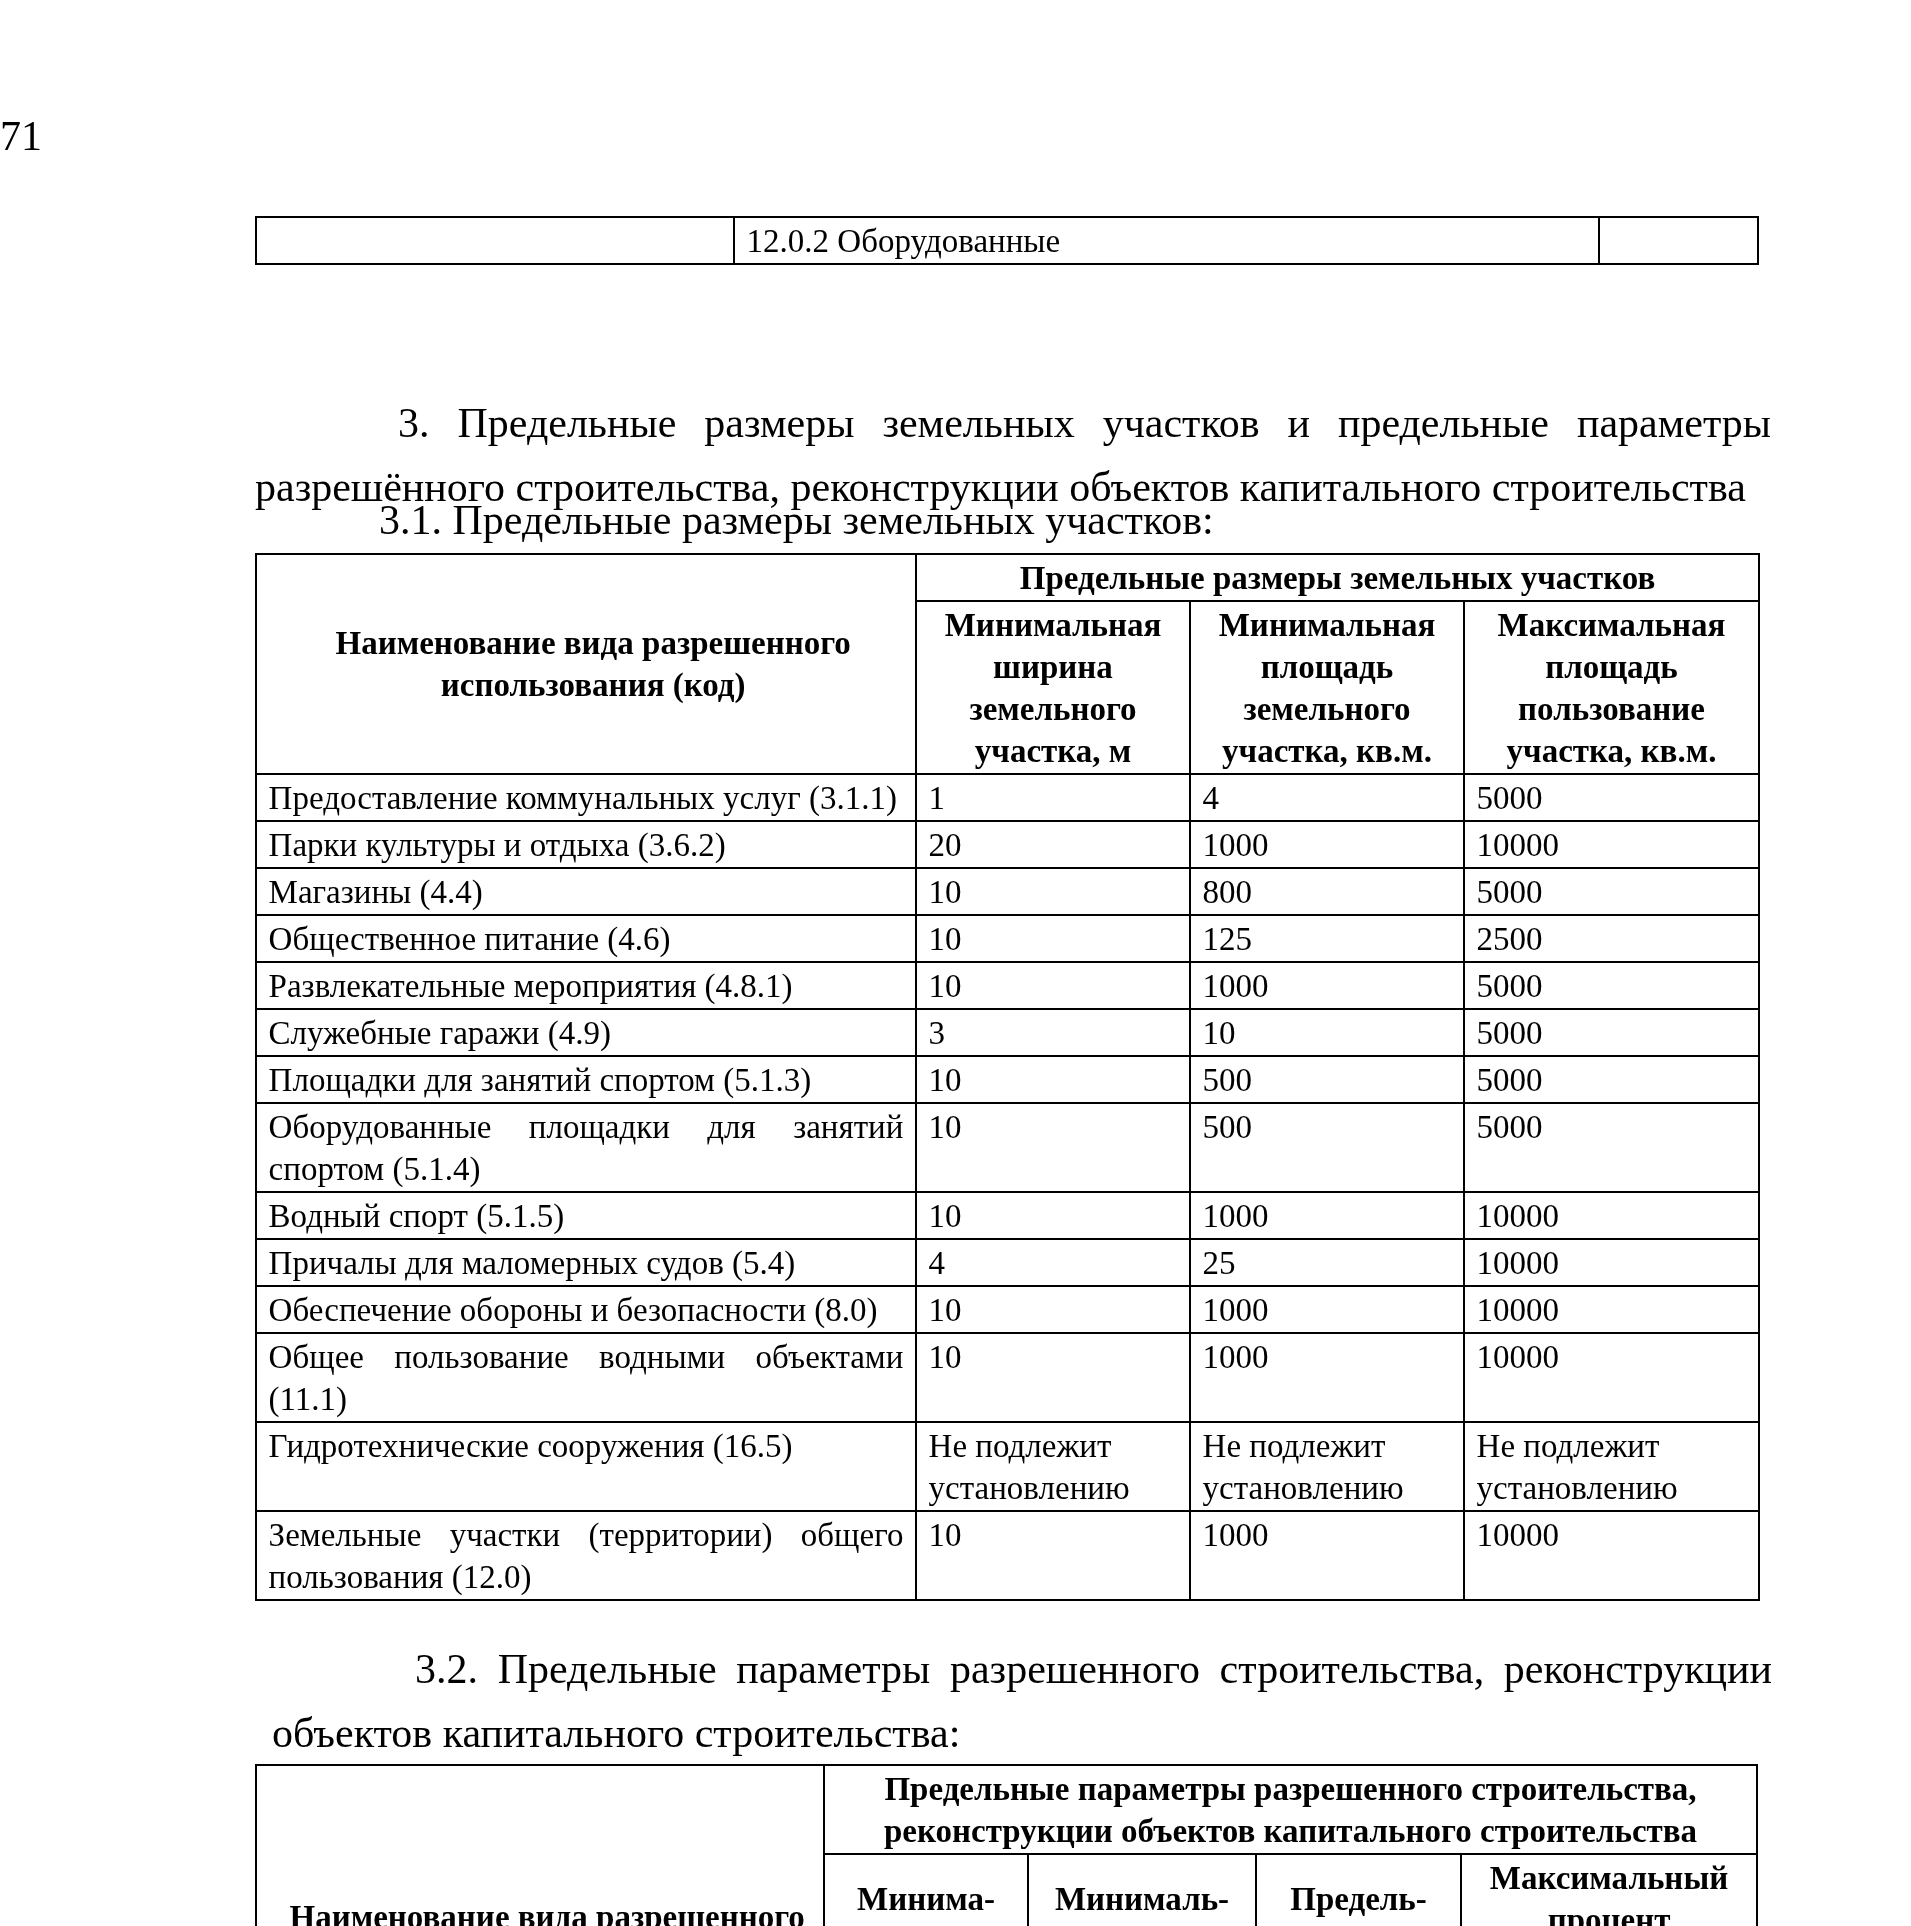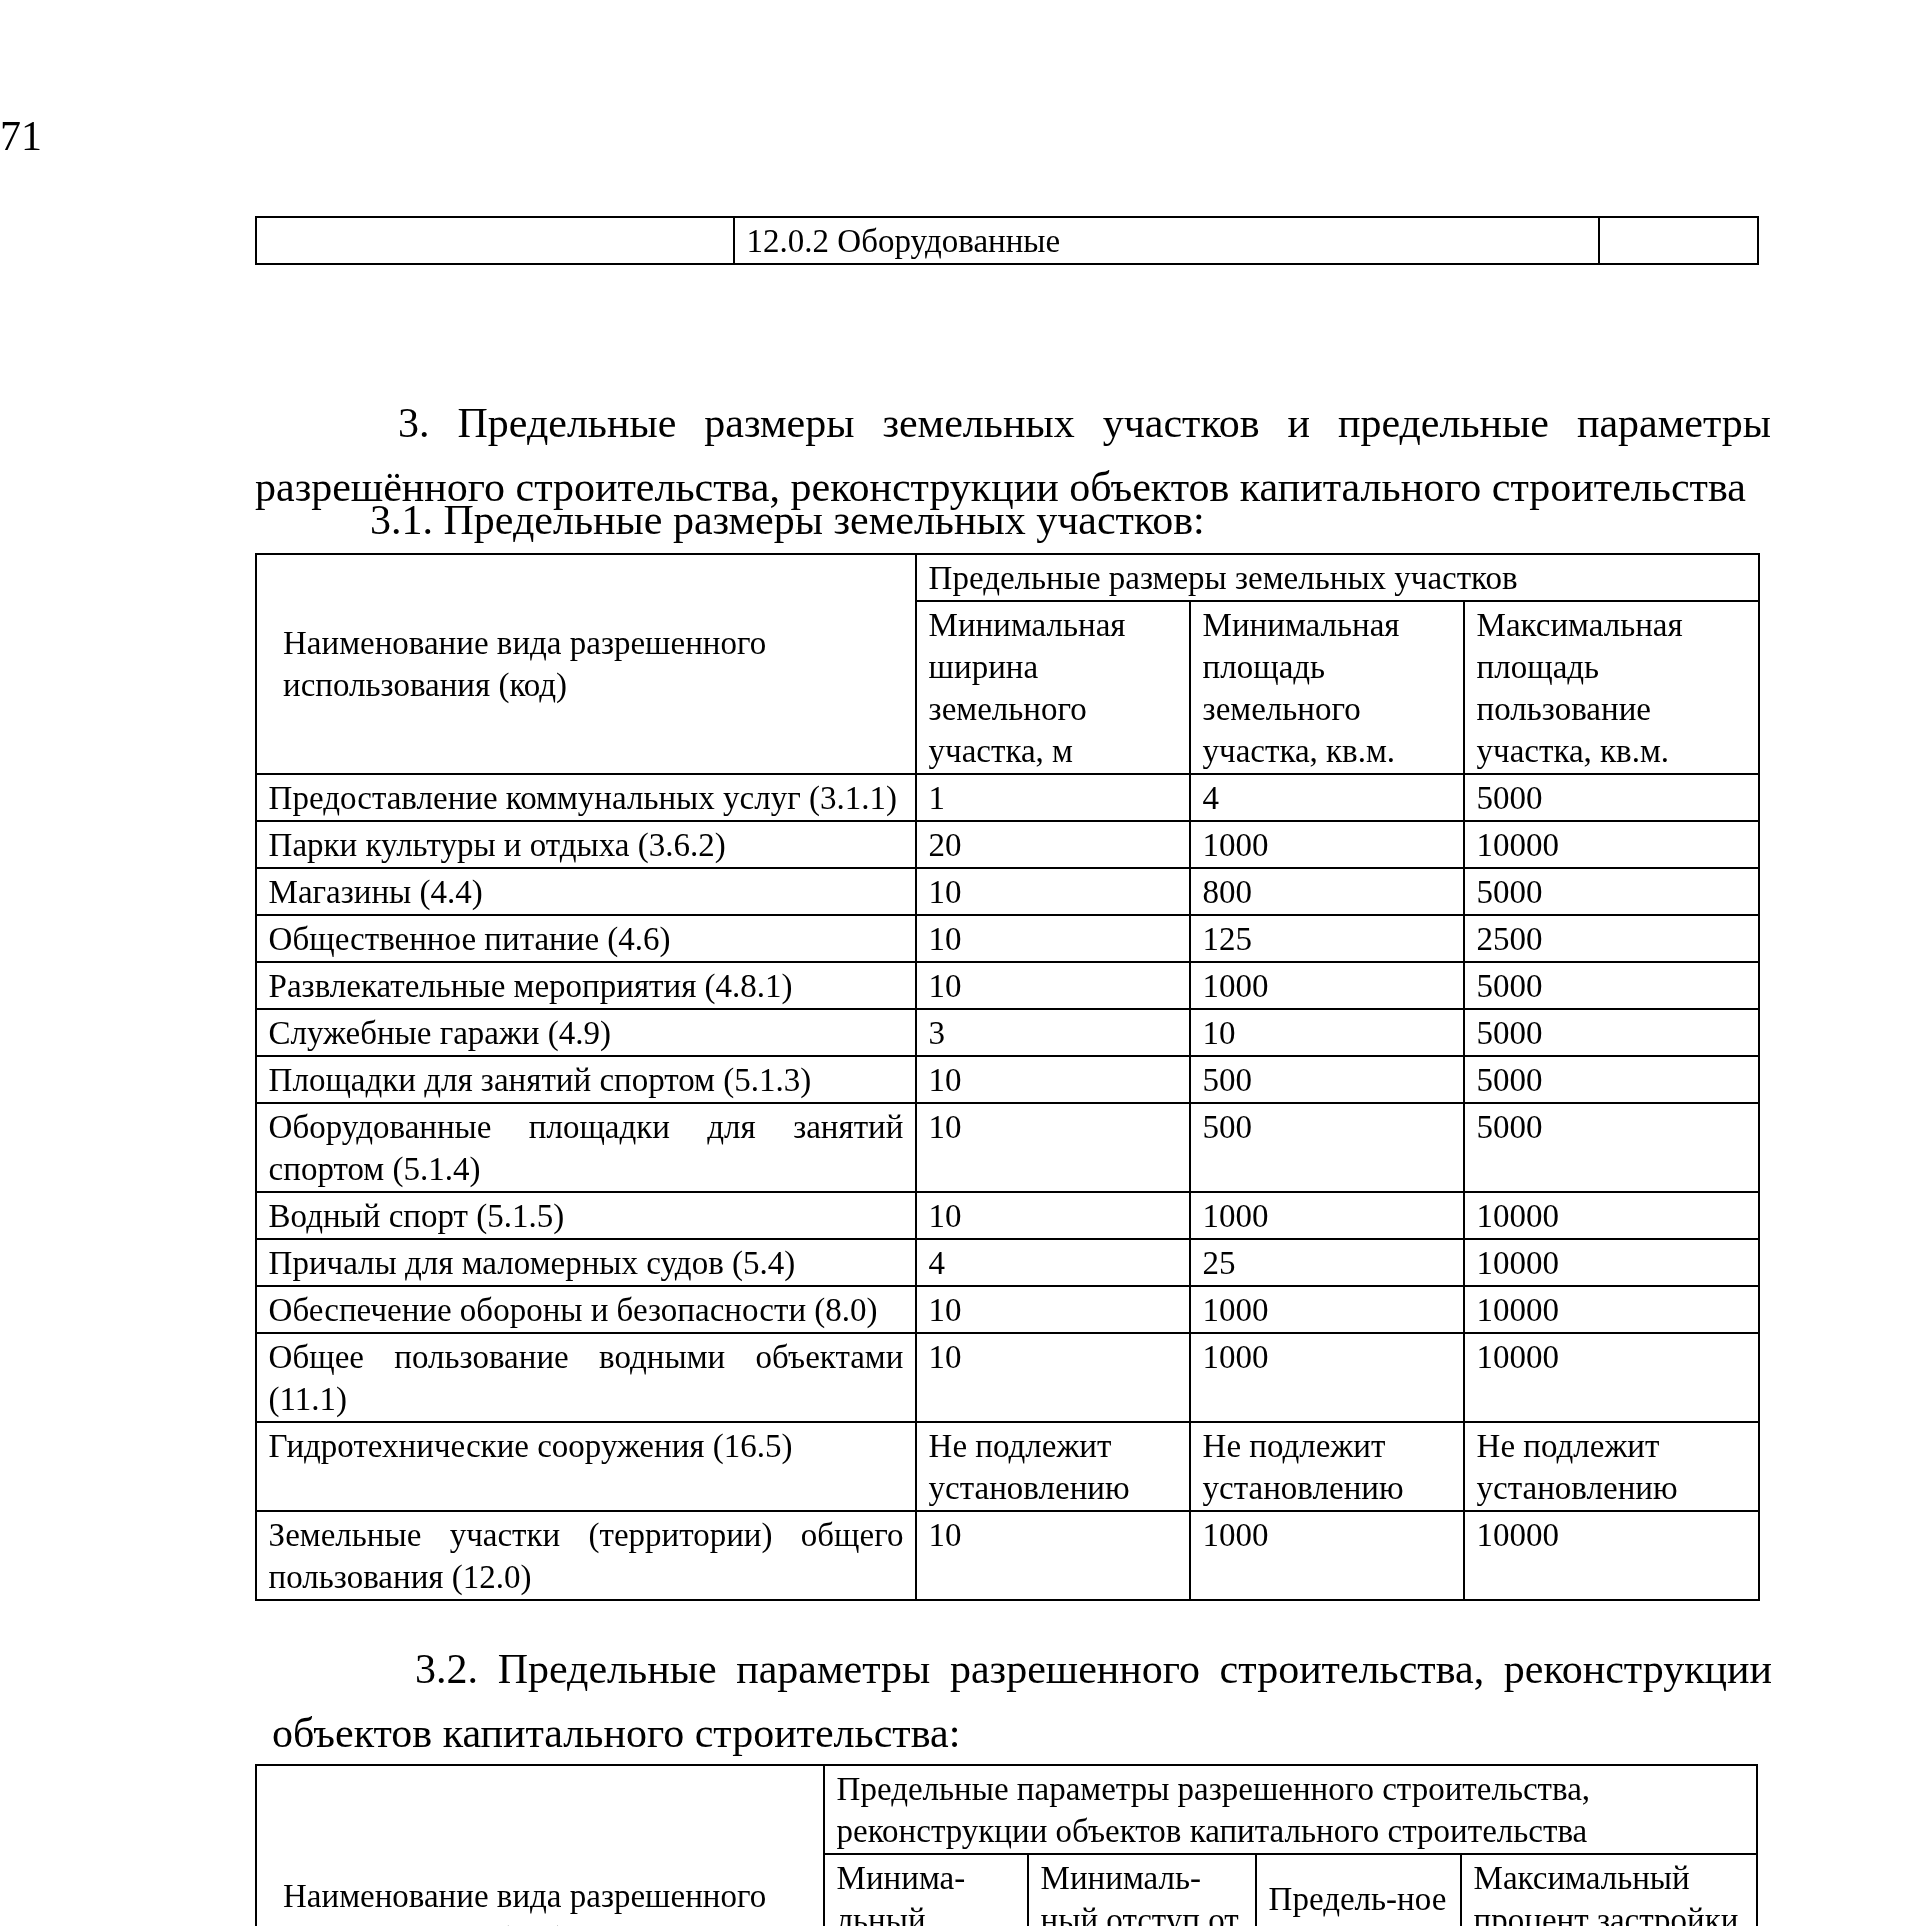--- a/index.html
+++ b/index.html
@@ -1,27 +1,27 @@
 <!DOCTYPE html>
 <html style="font-size:6.2px"><head>
 <meta charset="utf-8">
 <style>
   html, body { margin: 0; padding: 0; background: #ffffff; }
   body { width: 1911px; height: 2703px; position: relative; overflow: hidden;
          font-family: "Liberation Serif", "DejaVu Serif", serif; color: #000; }
   .page-number { position: absolute; top: 112px; left: 0; width: 1911px; text-align: left; font-size: 42px; }
   table { border-collapse: collapse; position: absolute; left: 255px; width: 1502px; table-layout: fixed; }
   td, th { border: 2.3px solid #000; vertical-align: top; padding: 1.5px 11.6px; font-size: 33px; line-height: 42px; }
-  th { font-weight: normal; text-align: left; }
+  th { font-weight: bold; text-align: center; }
   .top-table { top: 216px; }
   .top-table td { height: 42px; padding: 1.5px 11.6px; }
   .para { position: absolute; left: 255px; width: 1516px; font-size: 42px; line-height: 64px; text-align: justify; }
   .indent { text-indent: 143px; }
   .t1 { top: 391px; }
-  .p31 { position: absolute; left: 370px; top: 491px; font-size: 42px; line-height: 58px; }
+  .p31 { position: absolute; left: 379px; top: 491px; font-size: 42px; line-height: 58px; }
   .table1 { top: 553px; }
   .p32 { top: 1637px; left: 272px; width: 1500px; }
   .table2 { top: 1764px; }
   td.num { text-align: left; }
   td.name { text-align: justify; }
   th.sub { vertical-align: middle; }
   th.main-name { vertical-align: middle; padding-left: 26px; }
 </style>
 </head>
 <body>

